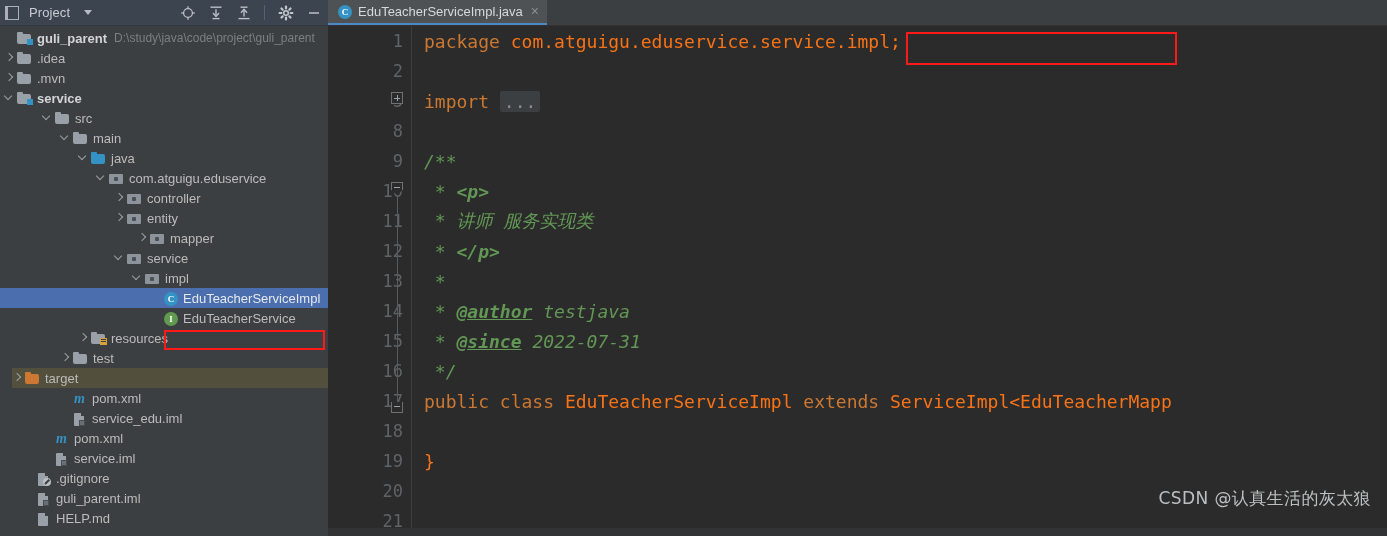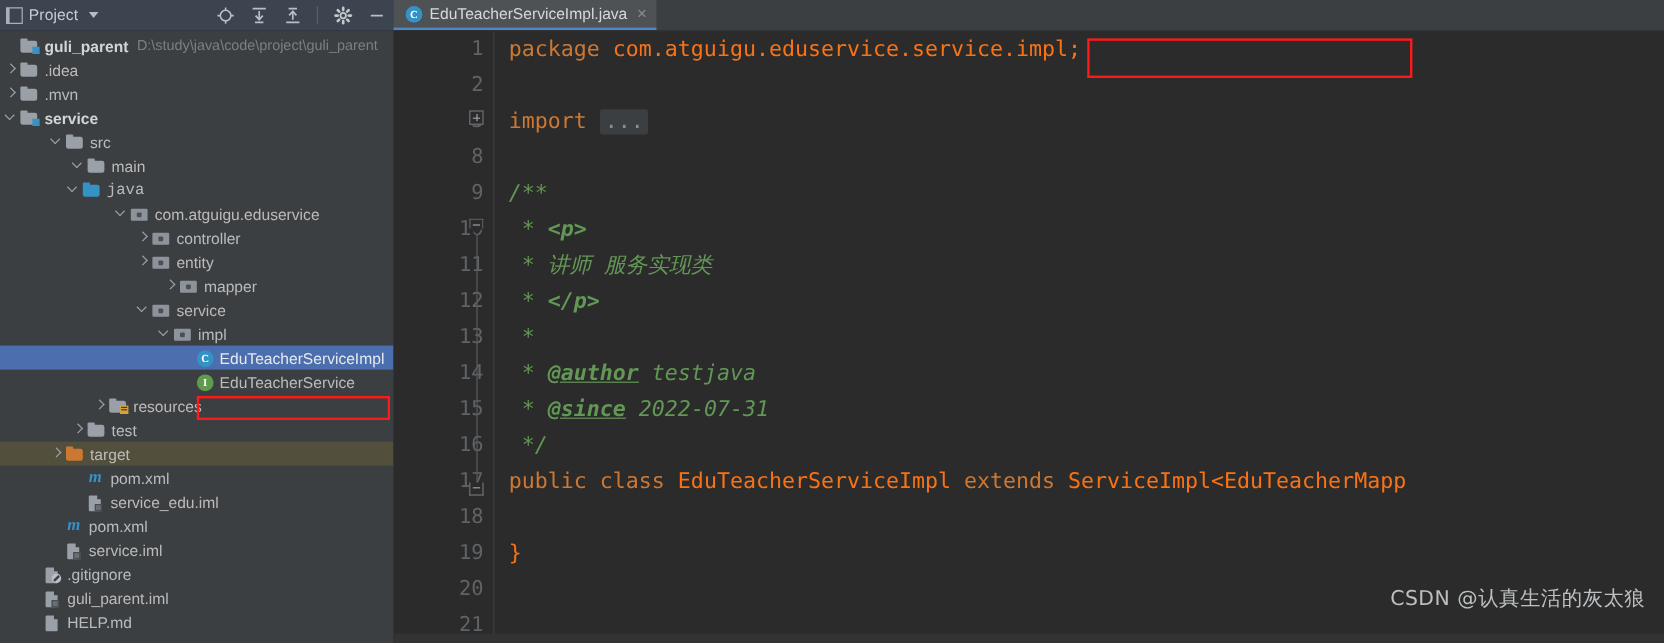--- a/index.html
+++ b/index.html
@@ -14,21 +14,21 @@
   
   .top-row { display: flex; height: 26px; flex: 0 0 26px; }
 
   .project-toolbar {
     width: 328px; flex: 0 0 328px;
     background: #3c4450;
     display: flex; align-items: center;
     padding: 0 6px 0 4px;
     border-bottom: 1px solid #323844;
   }
-  .pt-left { display: flex; align-items: center; gap: 7px; }
+  .pt-left { display: flex; align-items: center; gap: 12px; }
   .pt-icon-win {
     width: 13px; height: 13px;
     position: relative;
     display: inline-block;
   }
   .pt-icon-win::before {
     content: ""; position: absolute; left: 1px; top: 0px;
     width: 10px; height: 12px;
     border: 1px solid #a9b0bb;
     border-left-width: 3px;
@@ -323,21 +323,21 @@
 
       <div class="row" style="padding-left:60px;">
         <span class="arrow down"></span>
         <span class="ico fd-gray">
             <span class="f-tab"></span>
             <span class="f-base"></span>
           </span>
         <span class="label">main</span>
       </div>
 
-      <div class="row" style="padding-left:56px;font-family:Liberation Mono, monospace;">
+      <div class="row" style="padding-left:78px;">
         <span class="arrow down"></span>
         <span class="ico fd-blue">
             <span class="f-tab"></span>
             <span class="f-base"></span>
           </span>
         <span class="label">java</span>
       </div>
 
       <div class="row" style="padding-left:96px;">
         <span class="arrow down"></span>
@@ -415,21 +415,21 @@
 
       <div class="row" style="padding-left:60px;">
         <span class="arrow right"></span>
         <span class="ico fd-gray">
             <span class="f-tab"></span>
             <span class="f-base"></span>
           </span>
         <span class="label">test</span>
       </div>
 
-      <div class="row excluded" style="padding-left:42px;">
+      <div class="row excluded" style="margin-left:12px;">
         <span class="arrow right"></span>
         <span class="ico fd-orange">
             <span class="f-tab"></span>
             <span class="f-base"></span>
           </span>
         <span class="label">target</span>
       </div>
 
       <div class="row" style="padding-left:59px;">
         <span class="arrow"></span>

